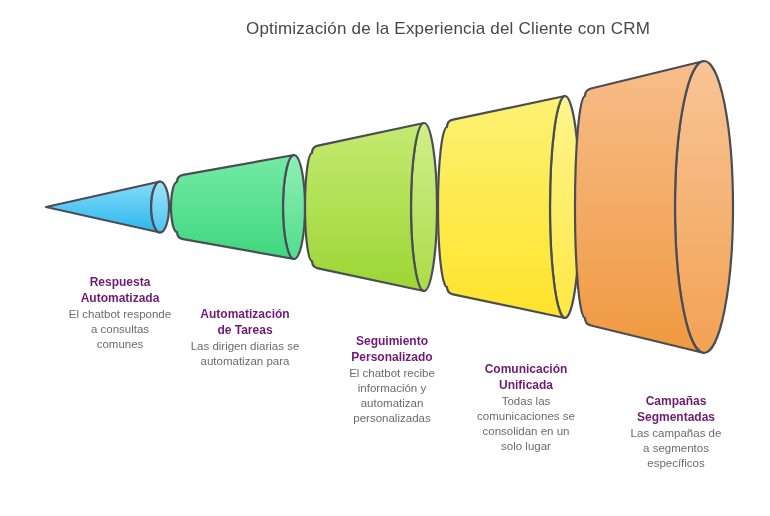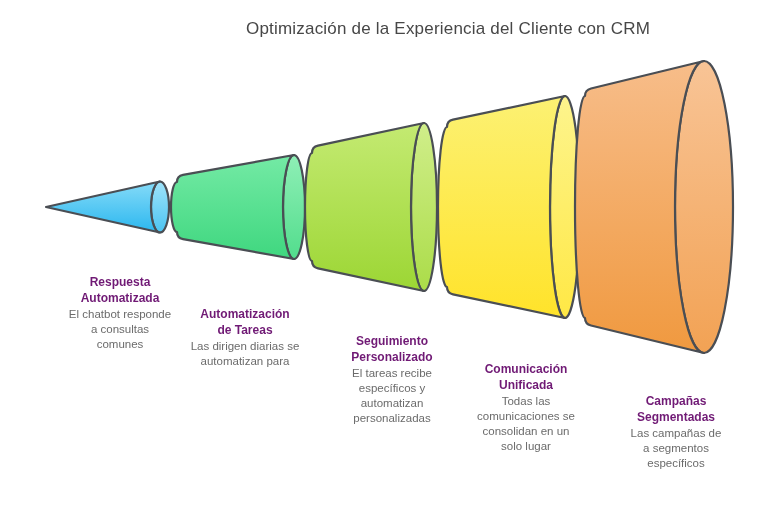--- a/index.html
+++ b/index.html
@@ -142,22 +142,22 @@
       <div>automatizan para</div>
     </div>
   </div>
 
   <div class="stage-label l3">
     <div class="stage-heading">
       <div>Seguimiento</div>
       <div>Personalizado</div>
     </div>
     <div class="stage-desc">
-      <div>El tareas recibe</div>
-      <div>específicos y</div>
+      <div>El chatbot recibe</div>
+      <div>información y</div>
       <div>automatizan</div>
       <div>personalizadas</div>
     </div>
   </div>
 
   <div class="stage-label l4">
     <div class="stage-heading">
       <div>Comunicación</div>
       <div>Unificada</div>
     </div>

